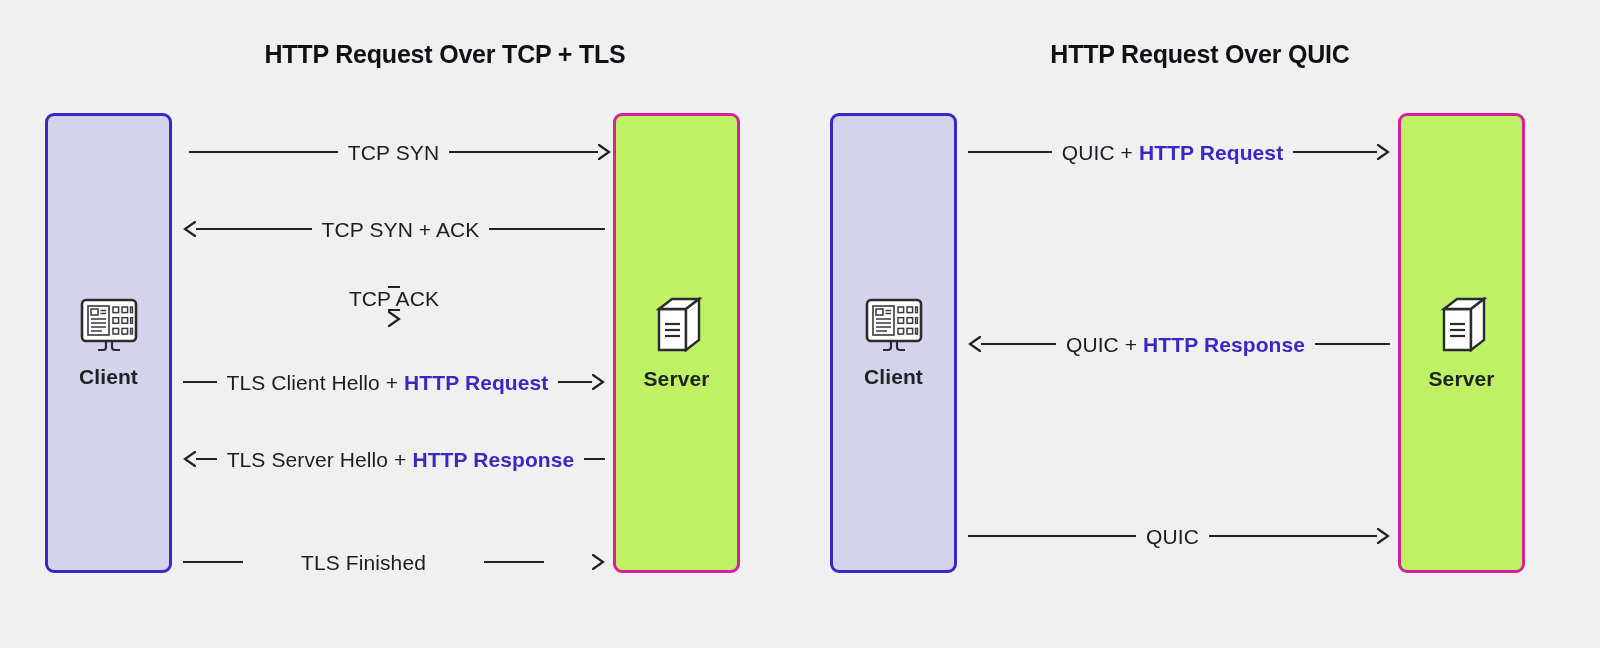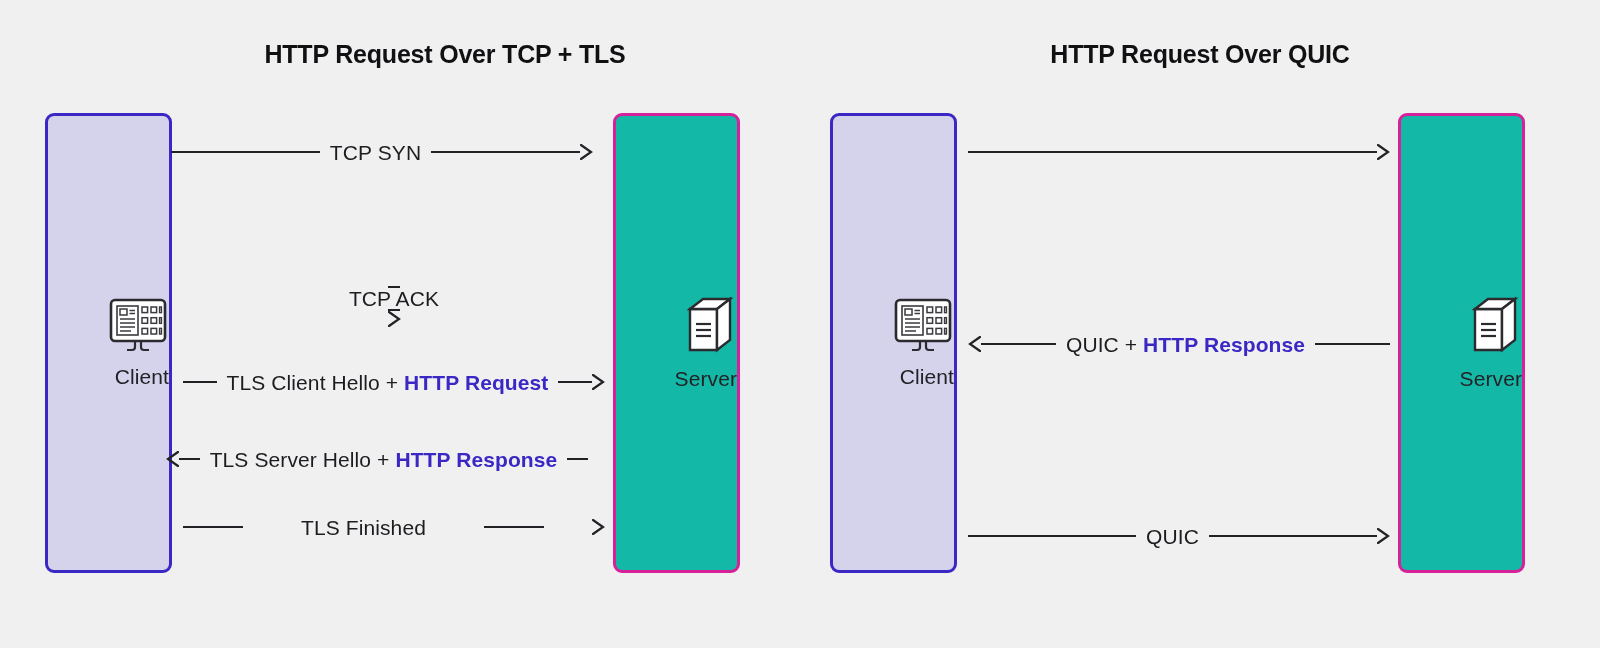--- a/index.html
+++ b/index.html
@@ -31,27 +31,28 @@
     border-radius:9px;
     box-sizing:border-box;
   }
   .node-client{
     width:127px;
     background:#d5d3ec;
     border:3px solid #3b28c4;
   }
   .node-server{
     width:127px;
-    background:#14b8a6;
+    background:#bef264;
     border:3px solid #d6219a;
   }
   .node-inner{
     position:absolute;left:0;right:0;top:50%;
     transform:translateY(-50%);
-    text-align:right;
+    text-align:center;
+    font-weight:bold;
   }
   .node-label{
     font-size:21px;
     color:#222226;
     margin-top:6px;
     letter-spacing:0.1px;
   }
   .node-icon{display:block;margin:0 auto;}
 
   
@@ -135,61 +136,71 @@
             <polygon points="38,14 51,4 51,45 38,55" fill="#ffffff" stroke="#2b2b2f" stroke-width="2.4"></polygon>
             <line x1="17" y1="29" x2="32" y2="29" stroke="#2b2b2f" stroke-width="2.2"></line>
             <line x1="17" y1="35" x2="32" y2="35" stroke="#2b2b2f" stroke-width="2.2"></line>
             <line x1="17" y1="41" x2="32" y2="41" stroke="#2b2b2f" stroke-width="2.2"></line>
           </svg>
         </span>
         <div class="node-label">Server</div>
       </div>
     </div>
 
-    <div class="msg" id="L0" style="left:171px;width:422px;top:135px;">
+    <div class="msg" id="L0" style="left:189px;width:422px;top:135px;">
         <span class="line"></span>
         <span class="msg-label"><span>TCP SYN</span></span>
         <span class="line"></span>
         <span class="arrow">
           <svg width="13" height="16" viewBox="0 0 13 16">
             <path d="M1,1 L11,8 L1,15" fill="none" stroke="#222226" stroke-width="2.2" stroke-linecap="round" stroke-linejoin="miter"></path>
           </svg>
         </span>
       </div>
+    <div class="msg" id="L1" style="left:183px;width:422px;top:212px;">
+        <span class="arrow">
+          <svg width="13" height="16" viewBox="0 0 13 16">
+            <path d="M12,1 L2,8 L12,15" fill="none" stroke="#222226" stroke-width="2.2" stroke-linecap="round" stroke-linejoin="miter"></path>
+          </svg>
+        </span>
+        <span class="line"></span>
+        <span class="msg-label"><span>TCP SYN + ACK</span></span>
+        <span class="line"></span>
+      </div>
     <div class="msg" id="L2" style="left:183px;width:422px;top:289px;flex-direction:column;">
         <span class="line"></span>
         <span class="msg-label"><span>TCP ACK</span></span>
         <span class="line"></span>
         <span class="arrow">
           <svg width="13" height="16" viewBox="0 0 13 16">
             <path d="M1,1 L11,8 L1,15" fill="none" stroke="#222226" stroke-width="2.2" stroke-linecap="round" stroke-linejoin="miter"></path>
           </svg>
         </span>
       </div>
     <div class="msg" id="L3" style="left:183px;width:422px;top:365px;">
         <span class="line"></span>
         <span class="msg-label"><span>TLS Client Hello + </span><span class="hl">HTTP Request</span></span>
         <span class="line"></span>
         <span class="arrow">
           <svg width="13" height="16" viewBox="0 0 13 16">
             <path d="M1,1 L11,8 L1,15" fill="none" stroke="#222226" stroke-width="2.2" stroke-linecap="round" stroke-linejoin="miter"></path>
           </svg>
         </span>
       </div>
-    <div class="msg" id="L4" style="left:166px;width:422px;top:442px;">
+    <div class="msg" id="L4" style="left:183px;width:422px;top:442px;">
         <span class="arrow">
           <svg width="13" height="16" viewBox="0 0 13 16">
             <path d="M12,1 L2,8 L12,15" fill="none" stroke="#222226" stroke-width="2.2" stroke-linecap="round" stroke-linejoin="miter"></path>
           </svg>
         </span>
         <span class="line"></span>
         <span class="msg-label"><span>TLS Server Hello + </span><span class="hl">HTTP Response</span></span>
         <span class="line"></span>
       </div>
-    <div class="msg" id="L5" style="left:183px;width:422px;top:510px;gap:48px;">
+    <div class="msg" id="L5" style="left:183px;width:422px;top:545px;gap:48px;">
         <span class="line"></span>
         <span class="msg-label"><span>TLS Finished</span></span>
         <span class="line"></span>
         <span class="arrow">
           <svg width="13" height="16" viewBox="0 0 13 16">
             <path d="M1,1 L11,8 L1,15" fill="none" stroke="#222226" stroke-width="2.2" stroke-linecap="round" stroke-linejoin="miter"></path>
           </svg>
         </span>
       </div>
   </div>
@@ -239,20 +250,21 @@
             <line x1="17" y1="35" x2="32" y2="35" stroke="#2b2b2f" stroke-width="2.2"></line>
             <line x1="17" y1="41" x2="32" y2="41" stroke="#2b2b2f" stroke-width="2.2"></line>
           </svg>
         </span>
         <div class="node-label">Server</div>
       </div>
     </div>
 
     <div class="msg" id="R0" style="left:182px;width:422px;top:135px;">
         <span class="line"></span>
+        <span class="msg-label"><span>QUIC + </span><span class="hl">HTTP Request</span></span>
         <span class="line"></span>
         <span class="arrow">
           <svg width="13" height="16" viewBox="0 0 13 16">
             <path d="M1,1 L11,8 L1,15" fill="none" stroke="#222226" stroke-width="2.2" stroke-linecap="round" stroke-linejoin="miter"></path>
           </svg>
         </span>
       </div>
     <div class="msg" id="R1" style="left:182px;width:422px;top:327px;">
         <span class="arrow">
           <svg width="13" height="16" viewBox="0 0 13 16">

